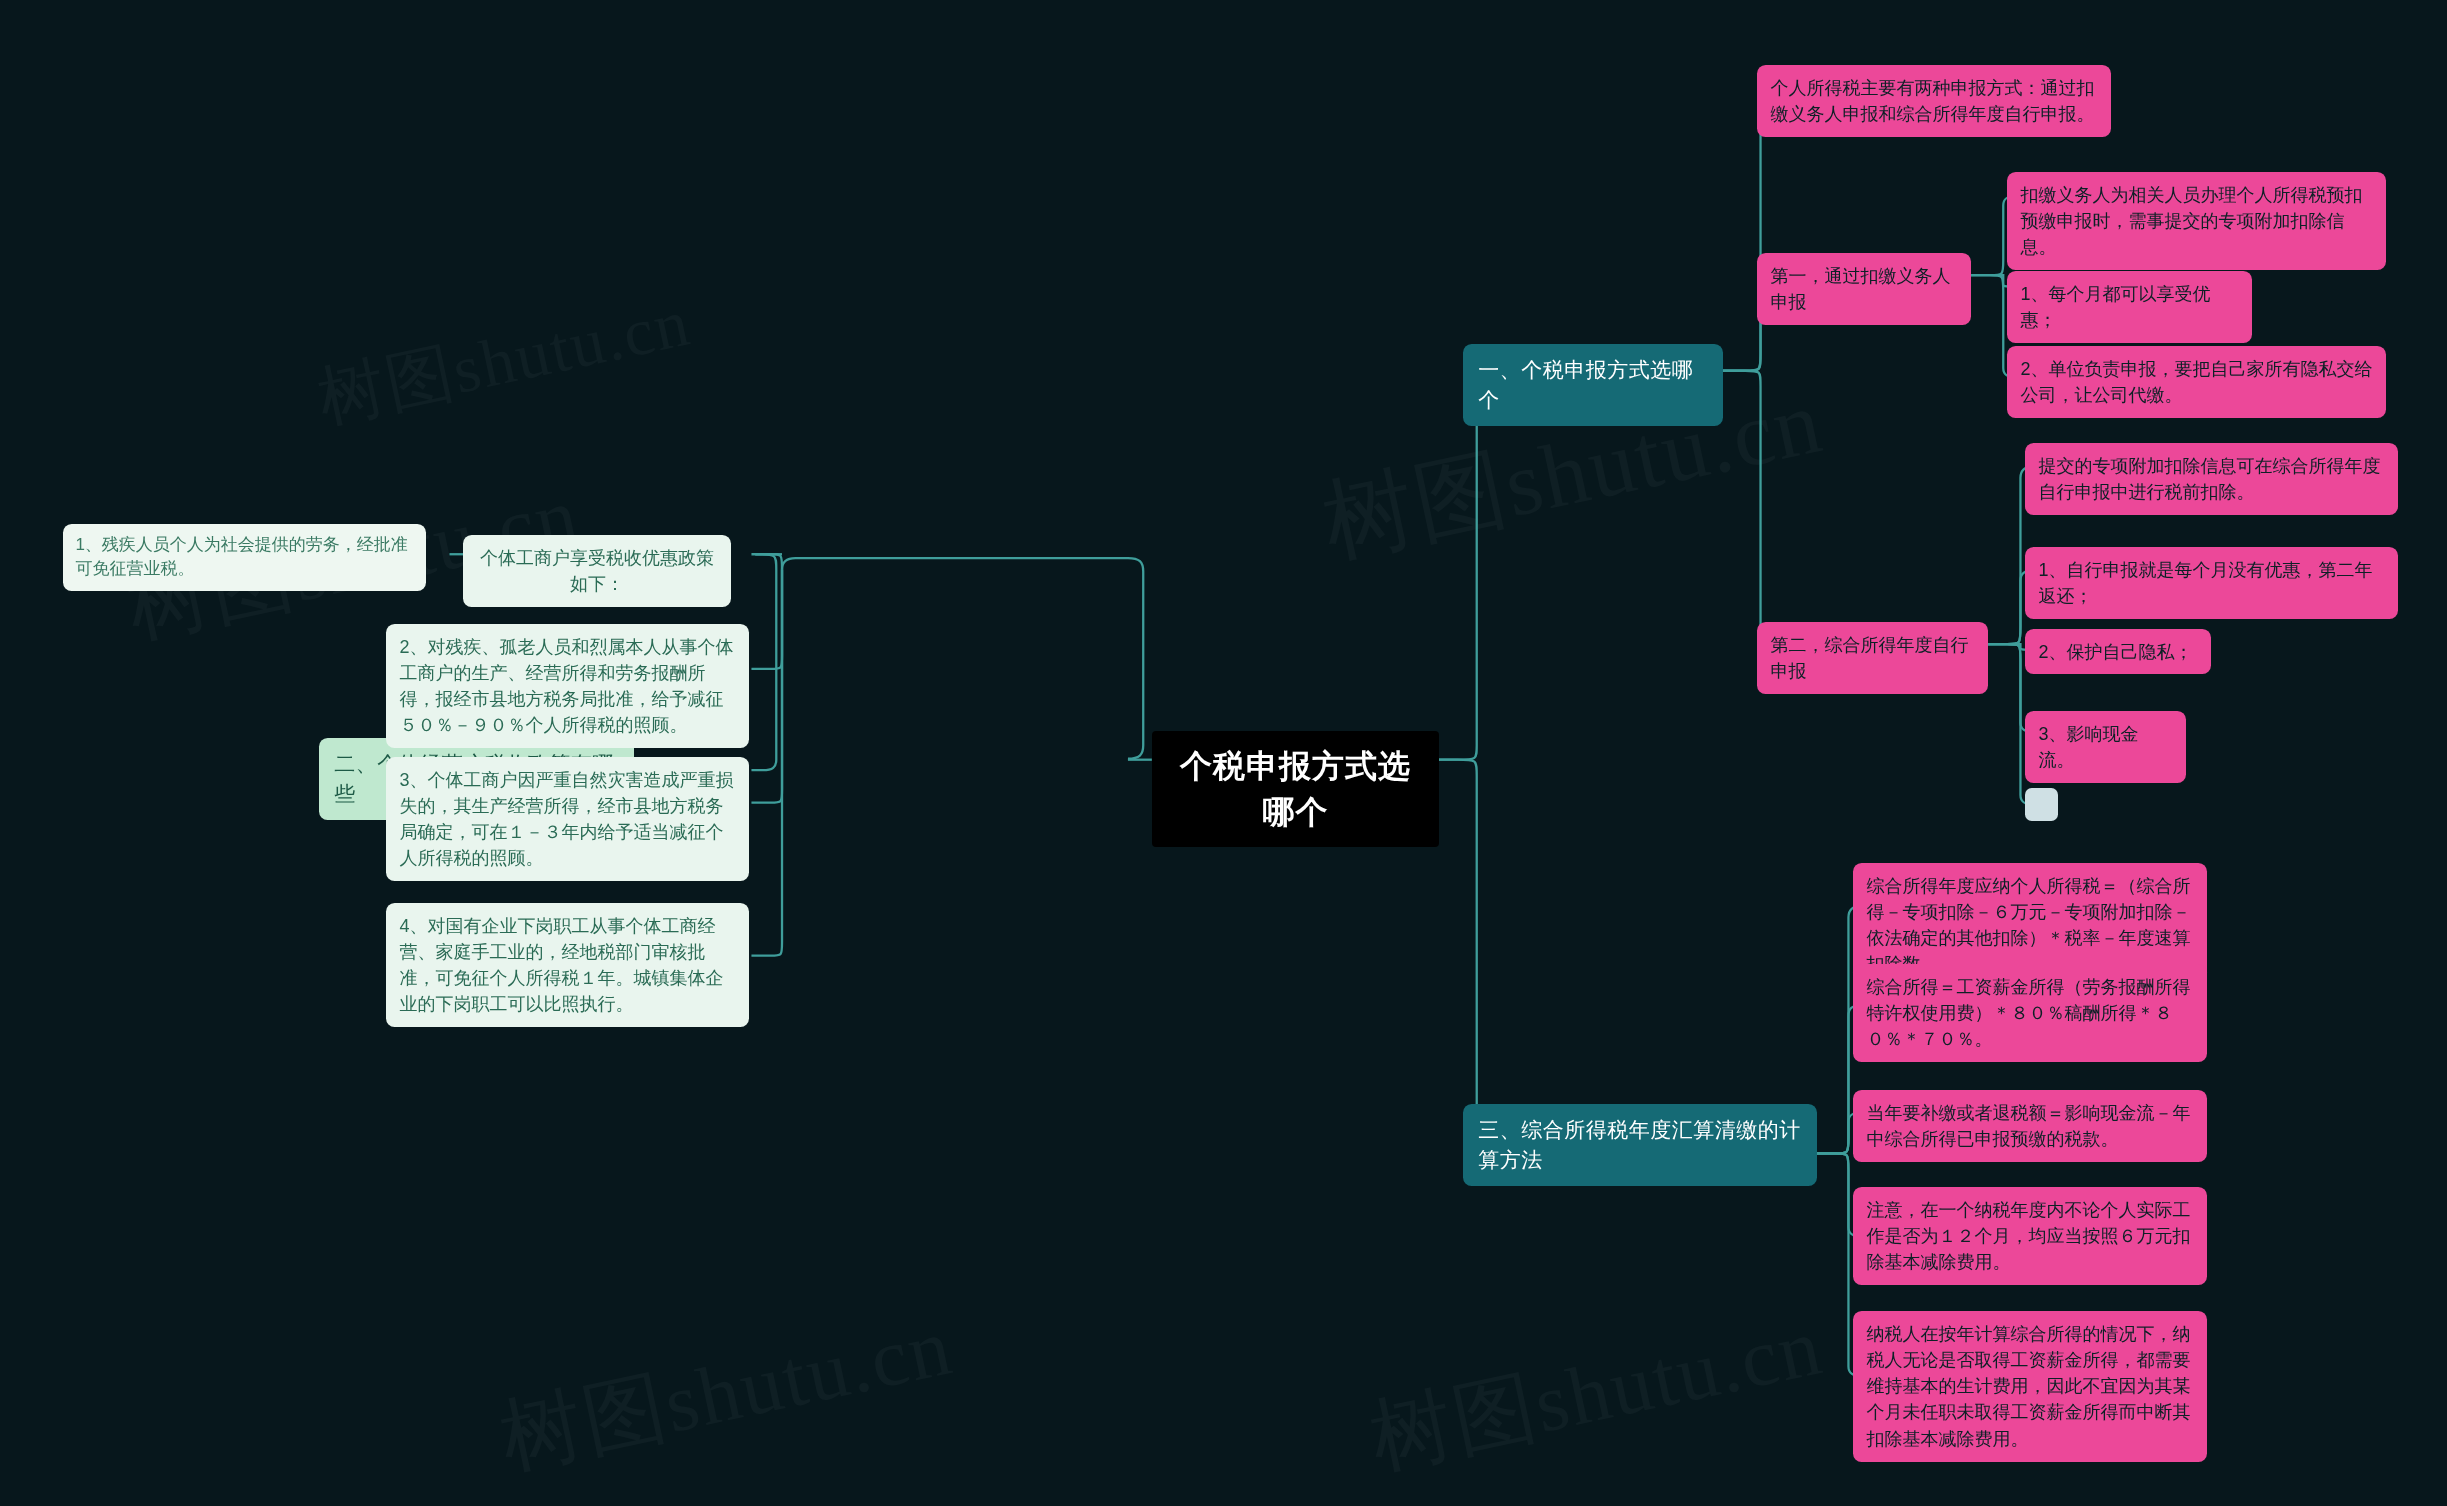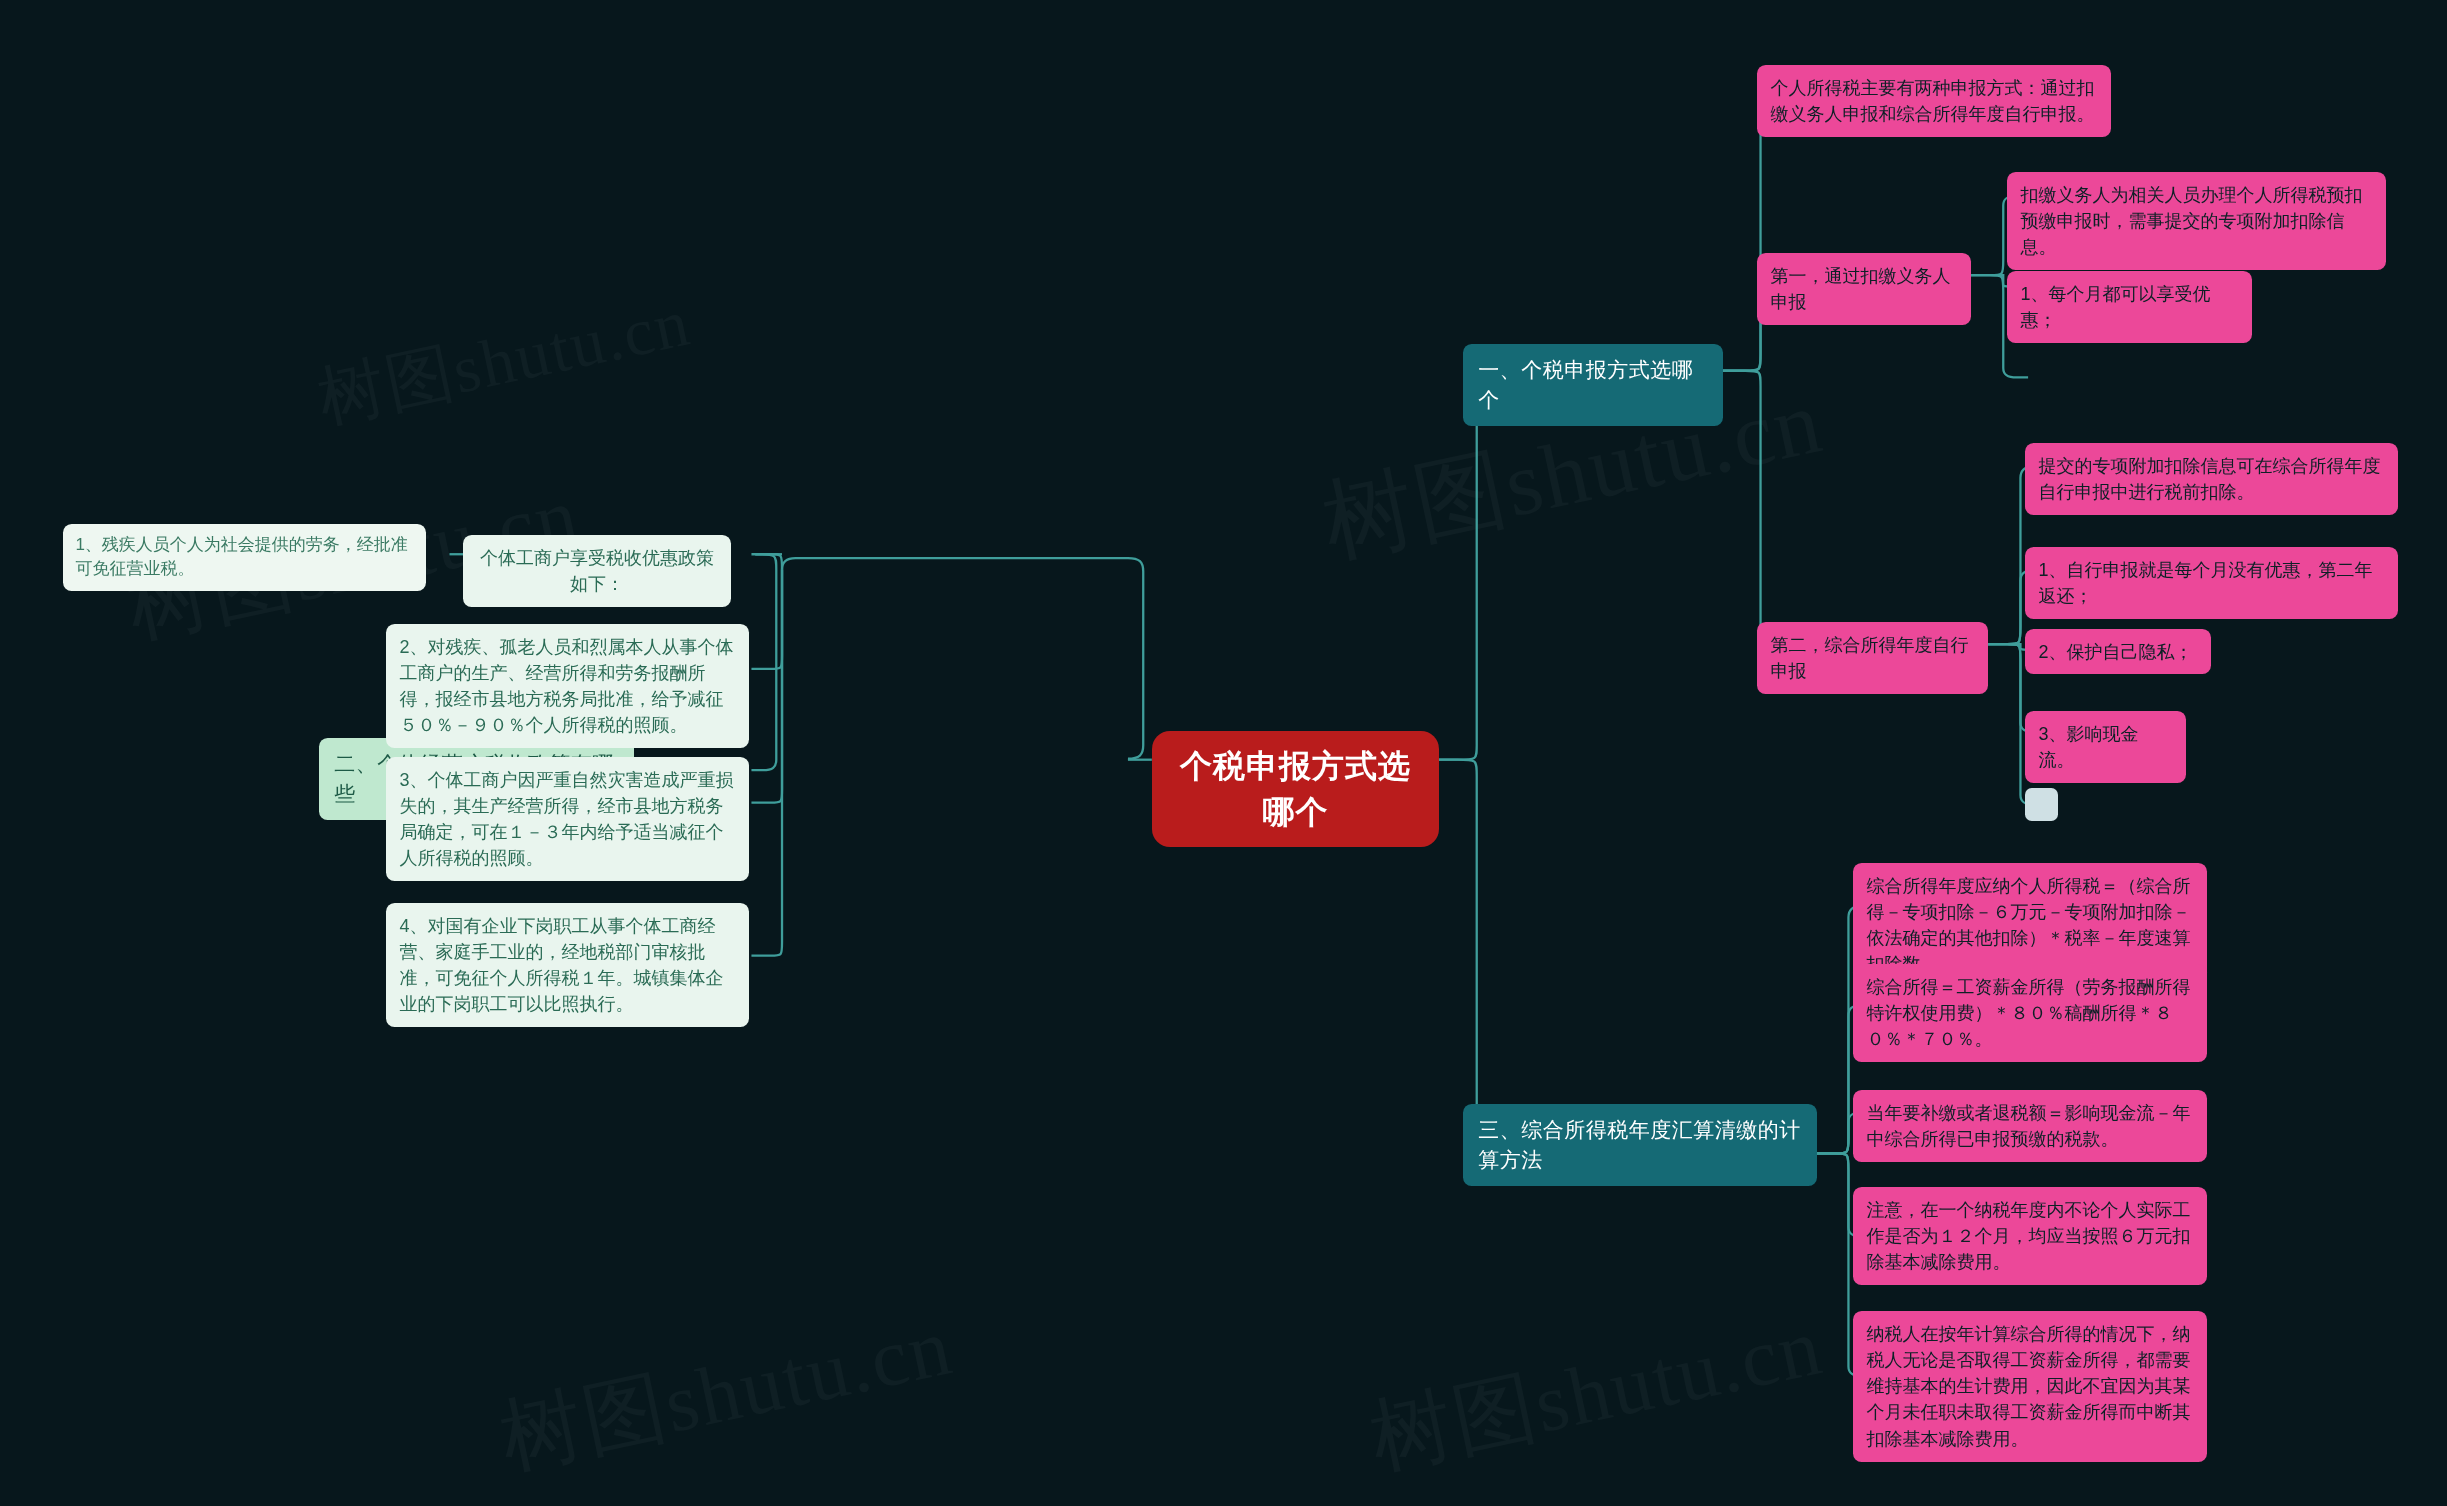--- a/index.html
+++ b/index.html
@@ -18,23 +18,23 @@
   }
   .node{
     position:absolute;box-sizing:border-box;
     border-radius:9.6px;
     line-height:1.46;
     white-space:pre-wrap;
     word-break:break-all;
   }
   
   .root{
-    background:#b91c1c;color:#ffffff;
+    background:#000000;color:#ffffff;
     font-size:32px;font-weight:600;
-    padding:11.5px 21px;border-radius:18px;
+    padding:11.5px 21px;border-radius:4px;
     letter-spacing:1px;
   }
   
   .branch-teal{
     background:#156a75;color:#ffffff;
     font-size:21px;padding:10.5px 15.3px;border-radius:8.6px;
     letter-spacing:0.5px;
   }
   
   .branch-mint{
@@ -117,20 +117,21 @@
   <div class="node branch-teal" style="left:1463px;top:344px;width:260px;">一、个税申报方式选哪个</div>
 
   <div class="node leaf-blue" style="left:1757px;top:65px;width:354px;">个人所得税主要有两种申报方式：通过扣缴义务人申报和综合所得年度自行申报。</div>
 
   <div class="node leaf-blue" style="left:1757px;top:253px;width:214px;">第一，通过扣缴义务人申报</div>
 
   <div class="node leaf-blue" style="left:2007px;top:172px;width:379px;">扣缴义务人为相关人员办理个人所得税预扣预缴申报时，需事提交的专项附加扣除信息。</div>
 
   <div class="node leaf-blue" style="left:2007px;top:271px;width:245px;">1、每个月都可以享受优惠；</div>
 
+  <div class="node leaf-blue" style="left:2007px;top:346px;width:379px;">2、单位负责申报，要把自己家所有隐私交给公司，让公司代缴。</div>
 
   <div class="node leaf-blue" style="left:1757px;top:622px;width:231px;">第二，综合所得年度自行申报</div>
 
   <div class="node leaf-blue" style="left:2025px;top:443px;width:373px;">提交的专项附加扣除信息可在综合所得年度自行申报中进行税前扣除。</div>
 
   <div class="node leaf-blue" style="left:2025px;top:547px;width:373px;">1、自行申报就是每个月没有优惠，第二年返还；</div>
 
   <div class="node leaf-blue" style="left:2025px;top:629px;width:186px;">2、保护自己隐私；</div>
 
   <div class="node leaf-blue" style="left:2025px;top:711px;width:161px;">3、影响现金流。</div>

